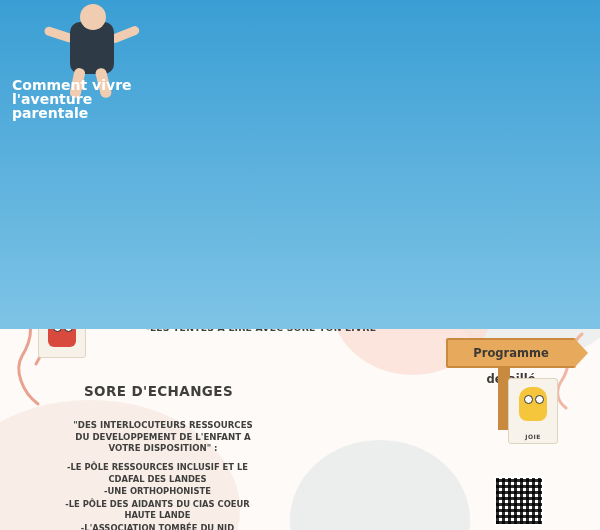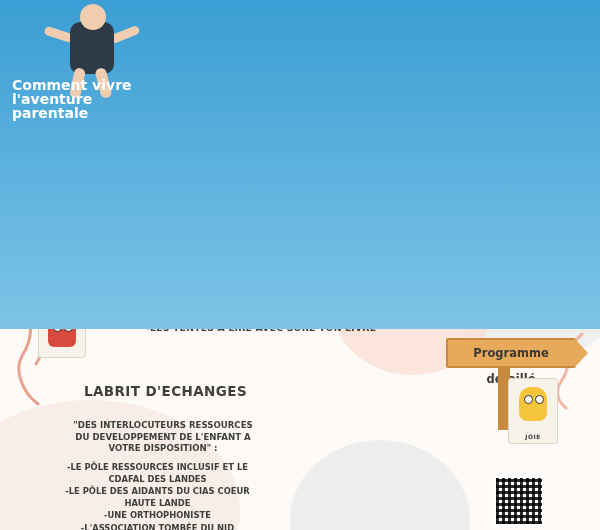--- a/index.html
+++ b/index.html
@@ -587,26 +587,26 @@
   </div>
 
   <div class="monster-card monster-left">
     <div class="horn-l"></div>
     <div class="horn-r"></div>
     <div class="body"></div>
     <div class="eye l"></div>
     <div class="eye r"></div>
   </div>
 
-  <div class="forum-title">LABRIT D'ECHANGES</div>
+  <div class="forum-title">SORE D'ECHANGES</div>
   <div class="forum-lead">"DES INTERLOCUTEURS RESSOURCES DU DEVELOPPEMENT DE L'ENFANT A VOTRE DISPOSITION" :</div>
   <div class="forum-list">
     <div>-LE PÔLE RESSOURCES INCLUSIF ET LE CDAFAL DES LANDES</div>
+    <div>-UNE ORTHOPHONISTE</div>
     <div>-LE PÔLE DES AIDANTS DU CIAS COEUR HAUTE LANDE</div>
-    <div>-UNE ORTHOPHONISTE</div>
     <div>-L'ASSOCIATION TOMBÉE DU NID</div>
   </div>
 
   <div class="photo-book">
     <div class="sky"></div>
     <div class="kid-arm-l"></div>
     <div class="kid-arm-r"></div>
     <div class="kid-body"></div>
     <div class="kid-head"></div>
     <div class="kid-leg-l"></div>

